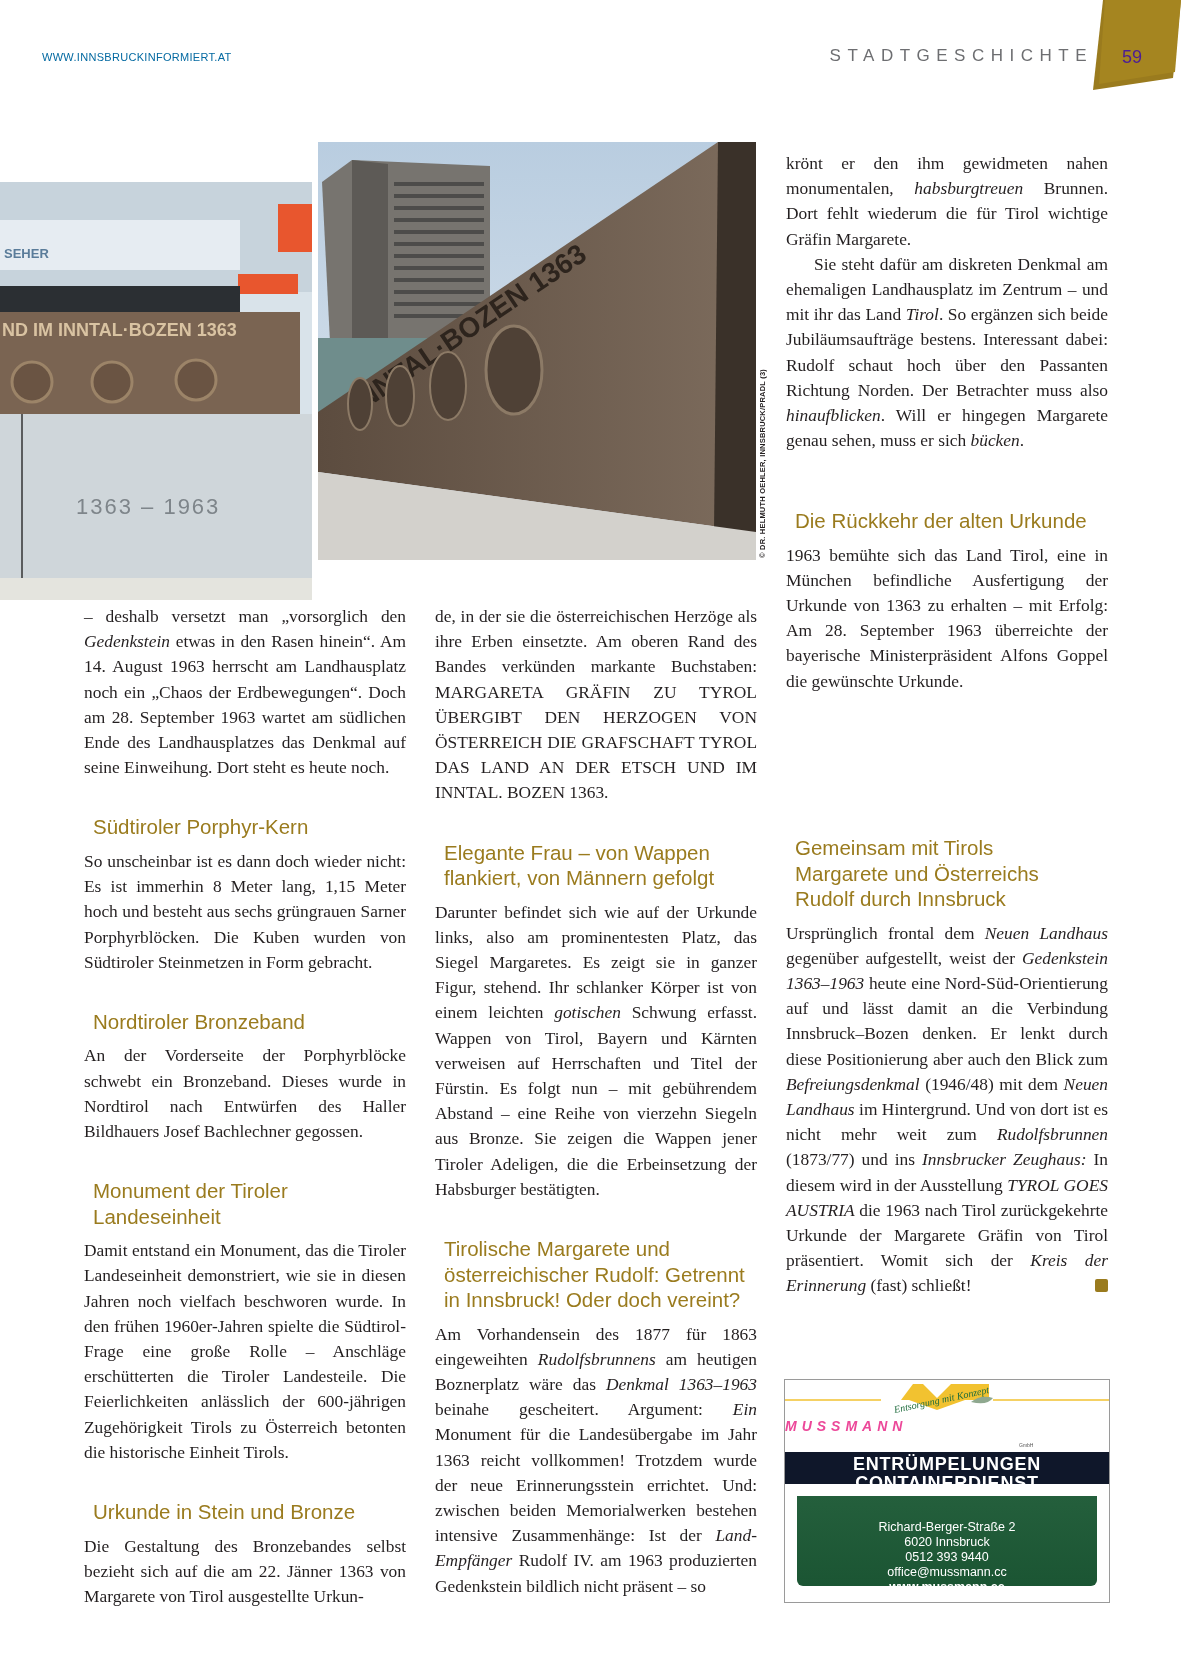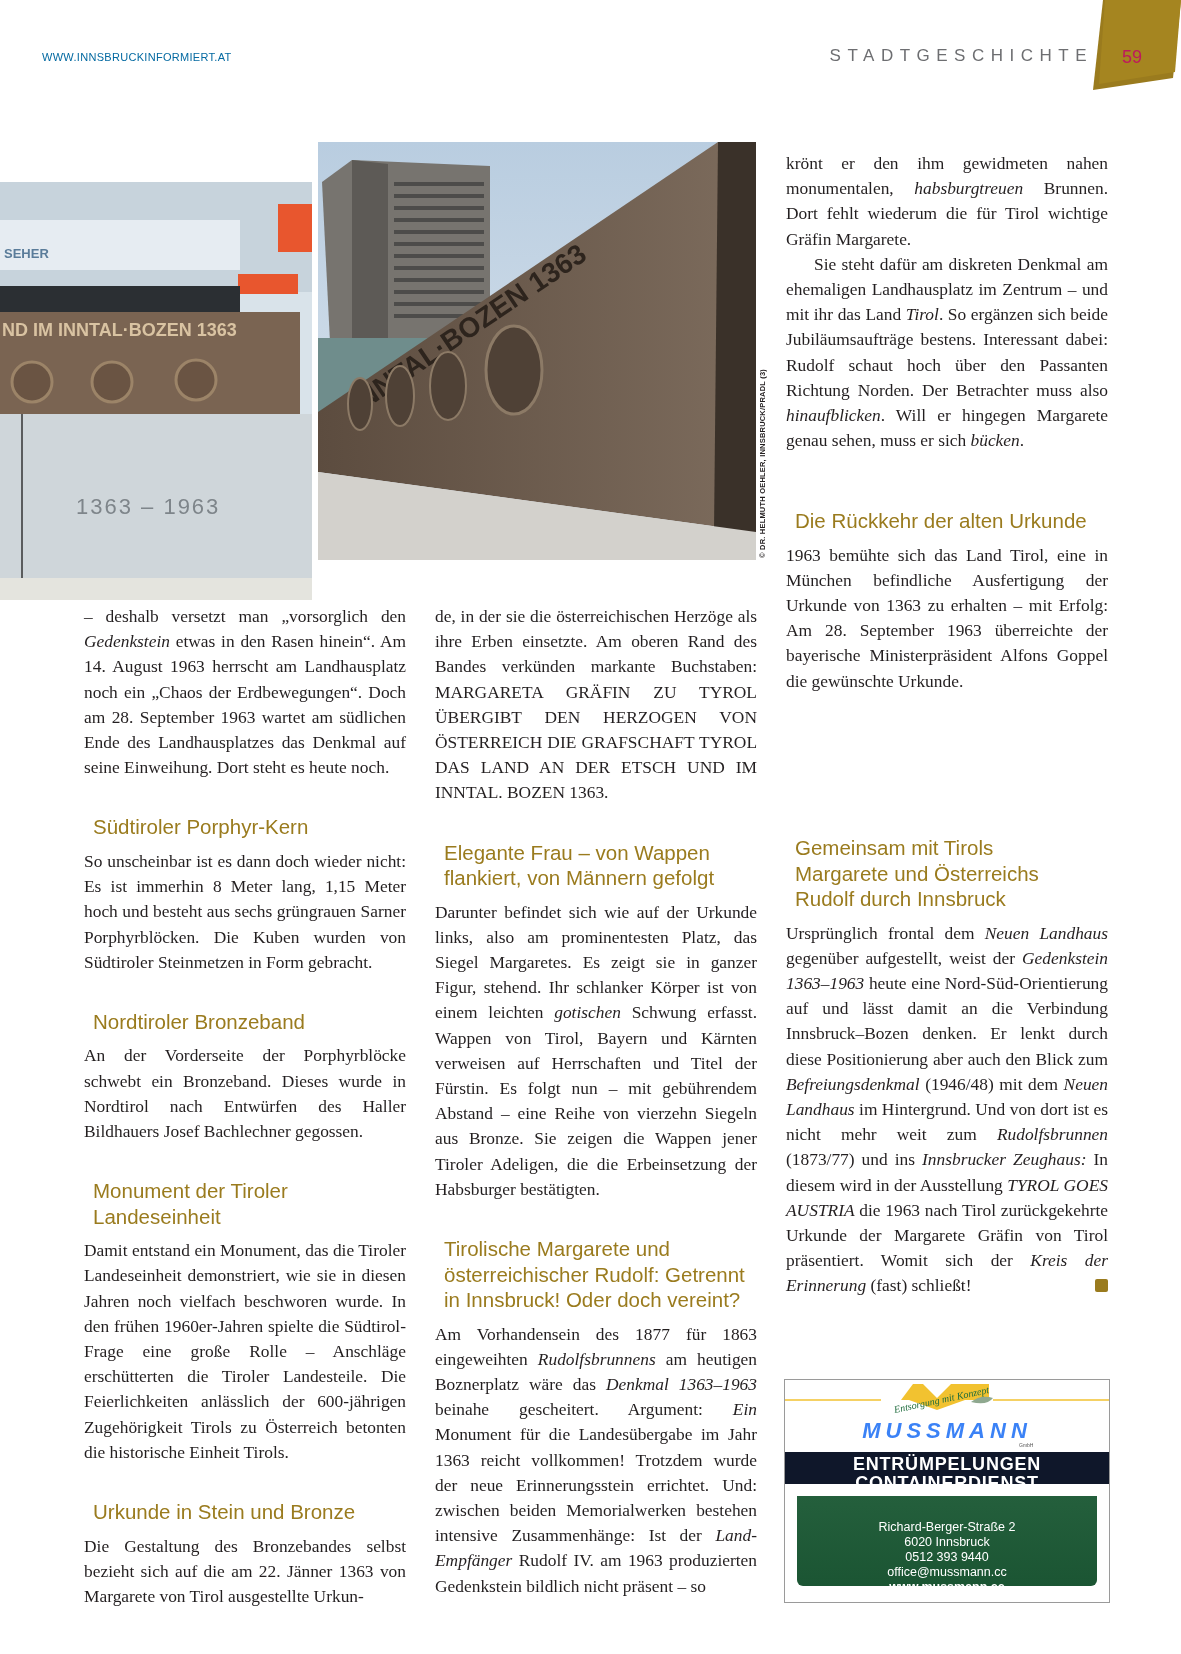--- a/index.html
+++ b/index.html
@@ -2,21 +2,21 @@
 <html><head>
 <meta charset="utf-8">
 <style>
   html, body { margin: 0; padding: 0; background: #ffffff; }
   body { width: 1181px; height: 1654px; position: relative; overflow: hidden; font-family: "Liberation Serif", "DejaVu Serif", serif; color: #231f20; }
 
   .header-url { position: absolute; left: 42px; top: 51px; font-family: "Liberation Sans", sans-serif; font-size: 11px; letter-spacing: 0.3px; color: #0369a1; }
   .header-section { position: absolute; right: 88px; top: 46px; font-family: "Liberation Sans", sans-serif; font-size: 17px; letter-spacing: 6.5px; color: #6d6e71; text-align: right; }
   .page-tab { position: absolute; left: 1093px; top: 0; width: 88px; height: 90px; }
   .page-tab svg { position: absolute; left: 0; top: 0; }
-  .page-number { position: absolute; left: 1122px; top: 47px; font-family: "Liberation Sans", sans-serif; font-size: 18px; color: #be185d; }
+  .page-number { position: absolute; left: 1122px; top: 47px; font-family: "Liberation Sans", sans-serif; font-size: 18px; color: #4c1d95; }
 
   .photo { position: absolute; overflow: hidden; }
   .photo-left { left: 0; top: 142px; width: 312px; height: 483px; margin-top: 40px; }
   .photo-right { left: 318px; top: 142px; width: 438px; height: 418px; }
   .photo svg { display: block; }
   .photo-credit { position: absolute; left: 758px; top: 558px; transform-origin: 0 0; transform: rotate(-90deg); font-family: "Liberation Sans", sans-serif; font-size: 7.5px; font-weight: bold; color: #231f20; white-space: nowrap; letter-spacing: 0.2px; }
 
   .col { position: absolute; width: 322px; font-size: 17.4px; line-height: 25.2px; }
   .col p { margin: 0; text-align: justify; hyphens: manual; }
   .col p.indent { text-indent: 28px; }
@@ -25,21 +25,21 @@
   .col1 { left: 84px; top: 604px; }
   .col2 { left: 435px; top: 604px; }
   .col3a { left: 786px; top: 151px; }
   .col3b { left: 786px; top: 499px; }
   .col3c { left: 786px; top: 826px; }
   em { font-style: italic; }
   .end-mark { display: inline-block; width: 13px; height: 13px; background: #9a7b1e; border-radius: 2px; float: right; margin-top: 6px; }
 
   .ad { position: absolute; left: 784px; top: 1379px; width: 324px; height: 222px; border: 1px solid #9a9a9a; background: #ffffff; }
   .ad-top { position: absolute; left: 0; top: 0; width: 324px; height: 72px; }
-  .ad-brand { position: absolute; left: 0; width: 324px; top: 38px; text-align: center; font-family: "Liberation Sans", sans-serif; font-weight: bold; font-style: italic; font-size: 22px; letter-spacing: 5px; color: #3b82f6; }
+  .ad-brand { position: absolute; left: 0; width: 324px; top: 38px; font-family: "Liberation Sans", sans-serif; font-weight: bold; font-style: italic; font-size: 14px; letter-spacing: 5px; color: #ec4899; }
   .ad-tagline { position: absolute; left: 108px; top: 14px; font-family: "Liberation Serif", serif; font-style: italic; font-size: 10px; color: #1d6b3c; transform: rotate(-12deg); }
   .ad-gmbh { position: absolute; left: 234px; top: 62px; font-family: "Liberation Sans", sans-serif; font-size: 5px; color: #555; }
   .ad-banner { position: absolute; left: 0; top: 72px; width: 324px; height: 32px; background: #0f172a; }
   .ad-service { display: block; text-align: center; font-family: "Liberation Sans", sans-serif; font-weight: bold; font-size: 18px; line-height: 19px; color: #ffffff; letter-spacing: 0.8px; }
   .ad-service:first-child { margin-top: 3px; }
   .ad-contact { position: absolute; left: 12px; top: 116px; width: 300px; height: 90px; background: linear-gradient(#245f3c, #1b5533); border-radius: 0 0 6px 6px; text-align: center; color: #ffffff; font-family: Liberation Sans, sans-serif; font-size: 12.5px; line-height: 15px; padding-top: 24px; box-sizing: border-box; }
   .ad-contact span { display: block; }
   .ad-contact .web { font-weight: bold; }
 </style>
 </head>

